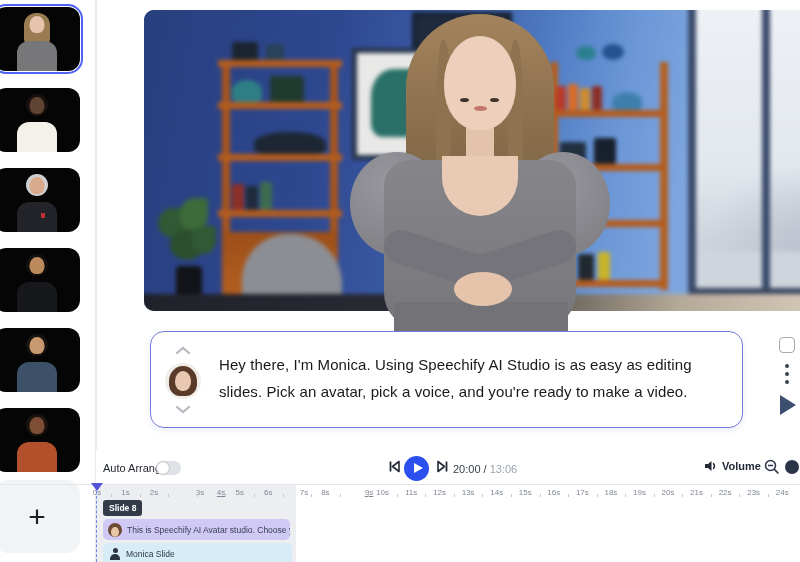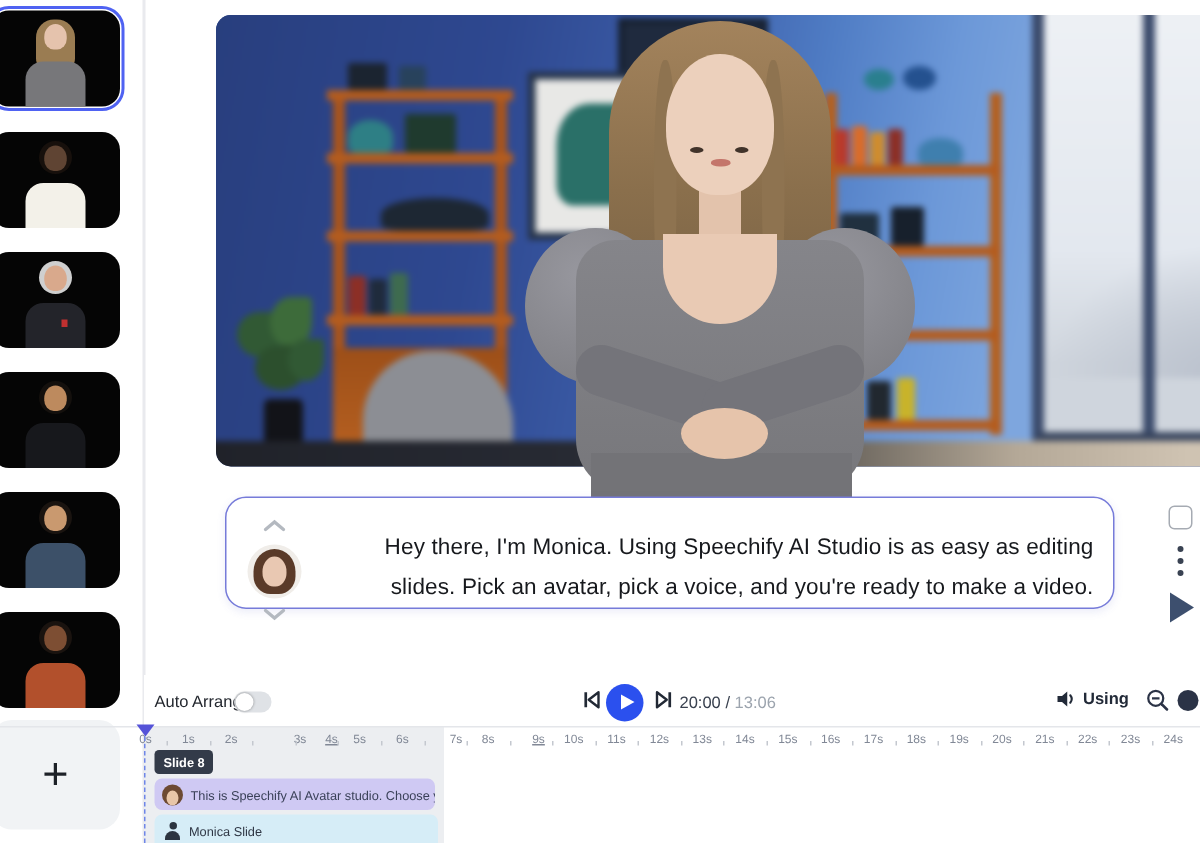--- a/index.html
+++ b/index.html
@@ -52,21 +52,21 @@
   .p-eye { position:absolute; top:62px; width:9px; height:4px; background:#41332a; border-radius:50%; }
   #p-lips { position:absolute; left:330px; top:96px; width:13px; height:5px; background:#c4766b; border-radius:45%; }
   .p-puff { position:absolute; top:142px; width:94px; height:104px; background:radial-gradient(circle at 40% 30%,#97979e,#7b7b80); border-radius:50%; }
   #p-torso { position:absolute; left:240px; top:150px; width:192px; height:169px; background:linear-gradient(180deg,#85858a,#77777b); border-radius:26px 26px 36px 36px; }
   #p-chest { position:absolute; left:298px; top:146px; width:76px; height:60px; background:#e9cab4; border-radius:0 0 38px 38px; }
   .p-arm { position:absolute; top:232px; width:112px; height:34px; background:#74747a; border-radius:17px; }
   #p-hands { position:absolute; left:310px; top:262px; width:58px; height:34px; background:#e6c4ab; border-radius:50%; }
   #p-skirt { position:absolute; left:250px; top:292px; width:174px; height:38px; background:#737377; }
 
   
-  #caption-card { position:absolute; left:150px; top:331px; width:593px; height:75px; background:#fff; border:1.6px solid #767bd9; border-radius:14px; box-shadow:0 2px 6px rgba(90,95,200,.12);text-align:right; }
+  #caption-card { position:absolute; left:150px; top:331px; width:593px; height:97px; background:#fff; border:1.6px solid #767bd9; border-radius:14px; box-shadow:0 2px 6px rgba(90,95,200,.12); }
   .chev { position:absolute; left:24px; width:16px; height:9px; }
   .chev svg { display:block; }
   #cap-avatar { position:absolute; left:14px; top:31px; width:36px; height:36px; border-radius:50%; background:#f0ede9; overflow:hidden; }
   #cap-hair { position:absolute; left:4px; top:3px; width:28px; height:30px; background:#5a3a28; border-radius:50% 50% 40% 40%; }
   #cap-face { position:absolute; left:10px; top:8px; width:16px; height:20px; background:#e9c8b2; border-radius:50% 50% 45% 45%; }
   #cap-text { position:absolute; left:68px; top:19px; width:510px; font-size:15px; line-height:27px; color:#17191d; letter-spacing:.1px; }
 
   
   #sel-checkbox { position:absolute; left:779px; top:337px; width:16px; height:16px; border:1.6px solid #a6abb3; border-radius:4px; background:#fff; cursor:pointer; }
   .kdot { position:absolute; left:785px; width:4px; height:4px; border-radius:50%; background:#394252; }
@@ -271,21 +271,21 @@
           <line x1="10.5" y1="1.5" x2="10.5" y2="11.5" stroke="#222935" stroke-width="1.8"></line>
         </svg>
     </div>
     <div id="time-display"><span id="time-current">20:00</span><span id="time-sep"> / </span><span id="time-total">13:06</span></div>
 
     <div id="volume-group">
       <svg width="13" height="12" viewBox="0 0 13 12">
           <polygon points="1,4 4,4 7.5,1 7.5,11 4,8 1,8" fill="#222a38"></polygon>
           <path d="M9.5 3.5 Q 11.5 6 9.5 8.5" fill="none" stroke="#222a38" stroke-width="1.4" stroke-linecap="round"></path>
         </svg>
-      <span id="volume-label">Using</span>
+      <span id="volume-label">Volume</span>
     </div>
     <div id="zoom-out-btn">
       <svg width="16" height="16" viewBox="0 0 16 16">
           <circle cx="6.5" cy="6.5" r="5" fill="none" stroke="#2b3346" stroke-width="1.5"></circle>
           <line x1="4" y1="6.5" x2="9" y2="6.5" stroke="#2b3346" stroke-width="1.5"></line>
           <line x1="10.5" y1="10.5" x2="14" y2="14" stroke="#2b3346" stroke-width="1.7" stroke-linecap="round"></line>
         </svg>
     </div>
     <div id="zoom-knob"></div>
   </div>
@@ -303,21 +303,21 @@
       <span class="tick-label" style="left: 221px; text-decoration: underline;">4s</span>
       <div class="mid-tick" style="left: 225.475px;"></div>
       <span class="tick-label" style="left: 239.75px;">5s</span>
       <div class="mid-tick" style="left: 254.025px;"></div>
       <span class="tick-label" style="left: 268.3px;">6s</span>
       <div class="mid-tick" style="left: 282.575px;"></div>
       <span class="tick-label" style="left: 304px;">7s</span>
       <div class="mid-tick" style="left: 311.125px;"></div>
       <span class="tick-label" style="left: 325.4px;">8s</span>
       <div class="mid-tick" style="left: 339.675px;"></div>
-      <span class="tick-label" style="left: 359px; text-decoration: underline;">9s</span>
+      <span class="tick-label" style="left: 369px; text-decoration: underline;">9s</span>
       <div class="mid-tick" style="left: 368.225px;"></div>
       <span class="tick-label" style="left: 382.5px;">10s</span>
       <div class="mid-tick" style="left: 396.775px;"></div>
       <span class="tick-label" style="left: 411.05px;">11s</span>
       <div class="mid-tick" style="left: 425.325px;"></div>
       <span class="tick-label" style="left: 439.6px;">12s</span>
       <div class="mid-tick" style="left: 453.875px;"></div>
       <span class="tick-label" style="left: 468.15px;">13s</span>
       <div class="mid-tick" style="left: 482.425px;"></div>
       <span class="tick-label" style="left: 496.7px;">14s</span>

